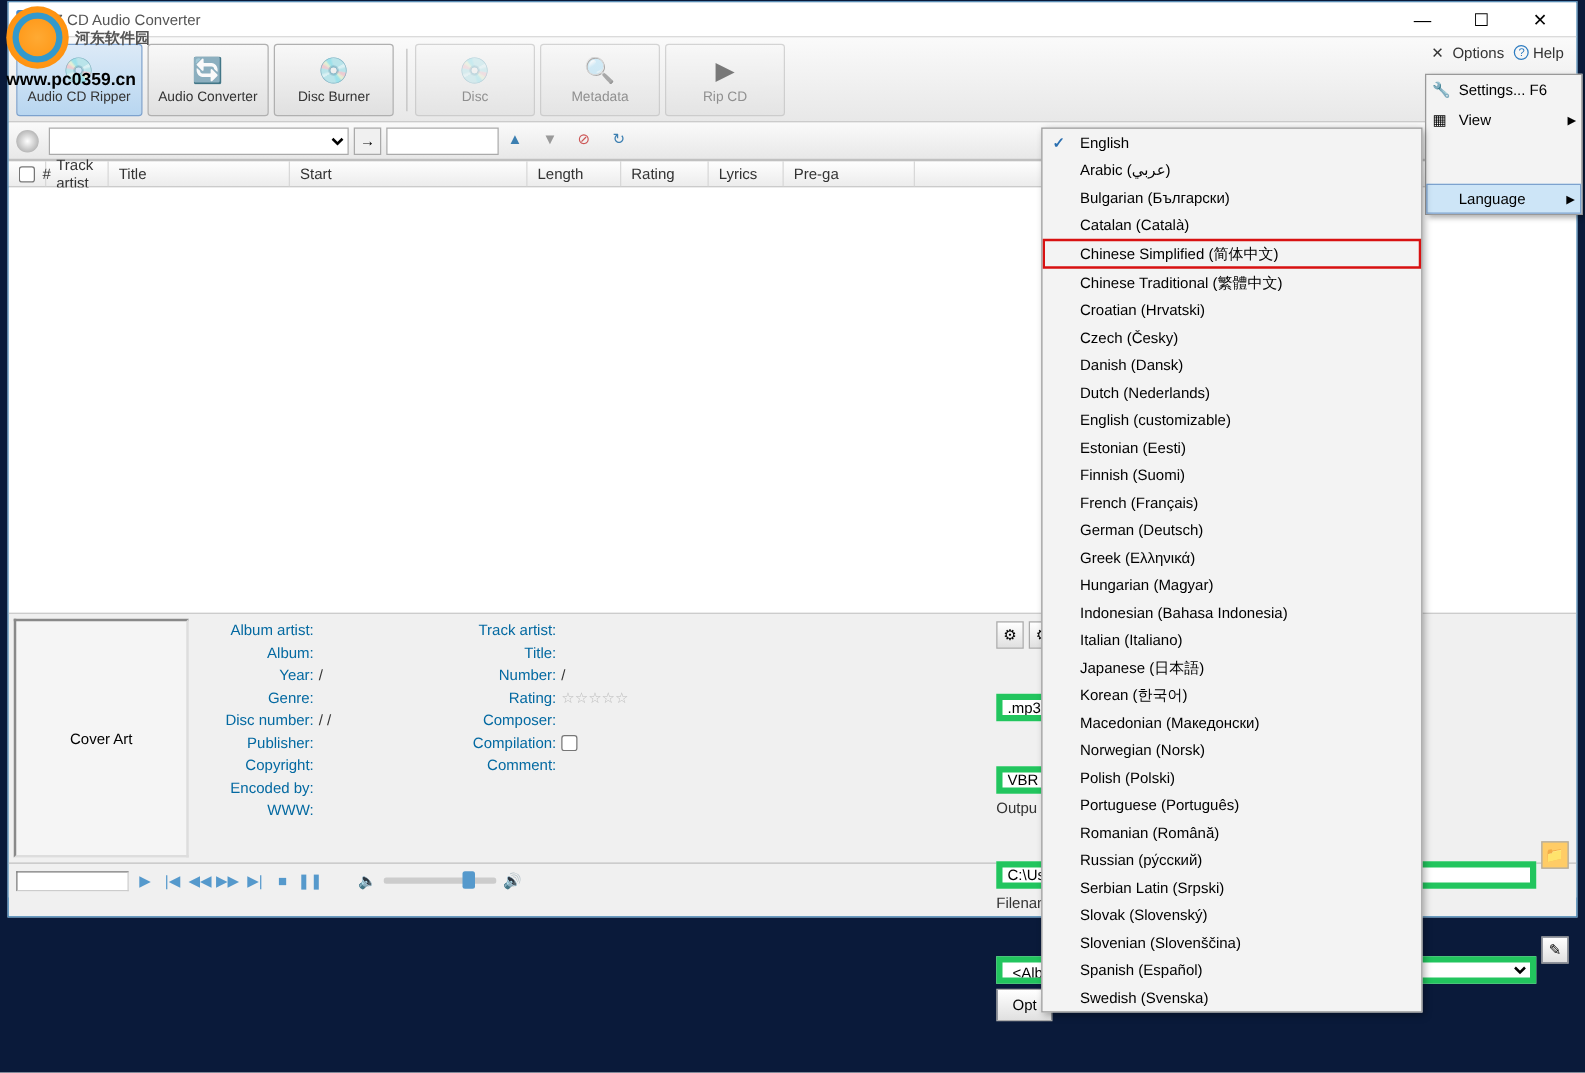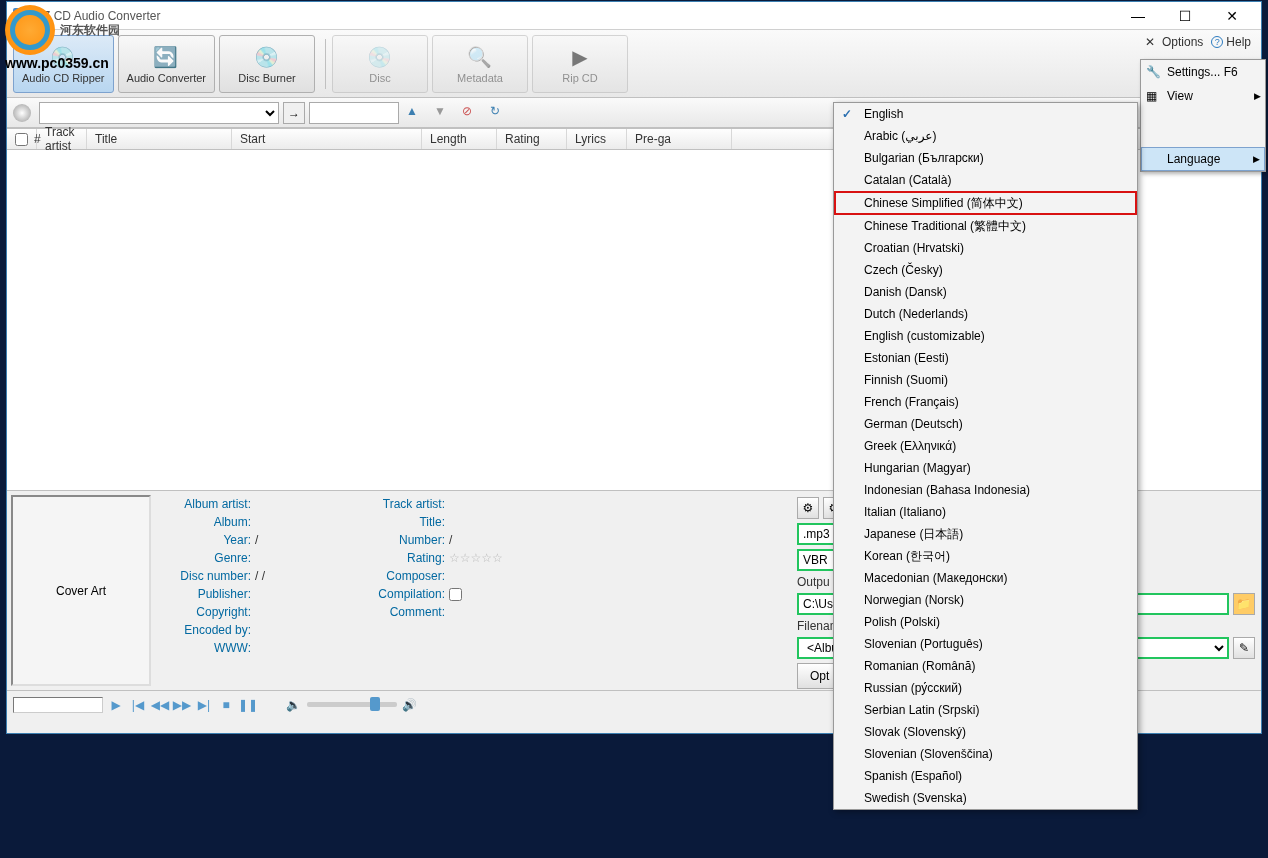--- a/index.html
+++ b/index.html
@@ -49,21 +49,21 @@
 .cover-art { width: 140px; border: 2px inset #ddd; margin: 4px; display: flex; align-items: center; justify-content: center; color: #000000; background: #f5f5f5; }
 .meta-cols { flex: 1; display: flex; padding: 6px; gap: 20px; }
 .meta-col { display: flex; flex-direction: column; gap: 4px; }
 .meta-row { display: flex; align-items: center; }
 .meta-label { text-align: right; width: 90px; color: #0369a1; margin-right: 4px; }
 .meta-val { color: #333; min-width: 80px; }
 
 .output-area { width: 470px; padding: 6px; display: flex; flex-direction: column; gap: 4px; }
 .out-row { display: flex; align-items: center; gap: 4px; }
 .out-label { width: 50px; color: #333; }
-.out-input { flex: 1; height: 22px; border: 2px solid #22c55e; background: #fff; padding: 0 4px; }
+.out-input { flex: 1; height: 22px; border: 5px solid #22c55e; background: #fff; padding: 0 4px; margin-top: 32px; }
 .small-btn { width: 22px; height: 22px; border: 1px solid #aaa; background: linear-gradient(#fff,#e0e0e0); cursor: pointer; display: flex; align-items: center; justify-content: center; }
 .opt-btn { height: 26px; padding: 0 12px; border: 1px solid #aaa; background: linear-gradient(#fff,#e0e0e0); cursor: pointer; }
 
 .player-bar { height: 28px; border-top: 1px solid #c0c0c0; display: flex; align-items: center; padding: 0 6px; gap: 4px; background: #f0f0f0; }
 .player-track { flex: 0 0 90px; height: 16px; border: 1px inset #ccc; background: #fff; }
 .player-btn { width: 18px; height: 18px; cursor: pointer; color: #5599cc; display: inline-flex; align-items: center; justify-content: center; font-size: 12px; }
 .volume-slider { width: 90px; height: 5px; background: #ccc; position: relative; border-radius: 2px; }
 .volume-thumb { position: absolute; width: 10px; height: 14px; background: #5599cc; top: -5px; border-radius: 2px; }
 
 
@@ -323,21 +323,21 @@
     <div class="lang-item">German (Deutsch)</div>
     <div class="lang-item">Greek (Ελληνικά)</div>
     <div class="lang-item">Hungarian (Magyar)</div>
     <div class="lang-item">Indonesian (Bahasa Indonesia)</div>
     <div class="lang-item">Italian (Italiano)</div>
     <div class="lang-item">Japanese (日本語)</div>
     <div class="lang-item">Korean (한국어)</div>
     <div class="lang-item">Macedonian (Македонски)</div>
     <div class="lang-item">Norwegian (Norsk)</div>
     <div class="lang-item">Polish (Polski)</div>
-    <div class="lang-item">Slovenian (Português)</div>
+    <div class="lang-item">Portuguese (Português)</div>
     <div class="lang-item">Romanian (Română)</div>
     <div class="lang-item">Russian (ру́сский)</div>
     <div class="lang-item">Serbian Latin (Srpski)</div>
     <div class="lang-item">Slovak (Slovenský)</div>
     <div class="lang-item">Slovenian (Slovenščina)</div>
     <div class="lang-item">Spanish (Español)</div>
     <div class="lang-item">Swedish (Svenska)</div>
   </div>
 
 </body></html>

